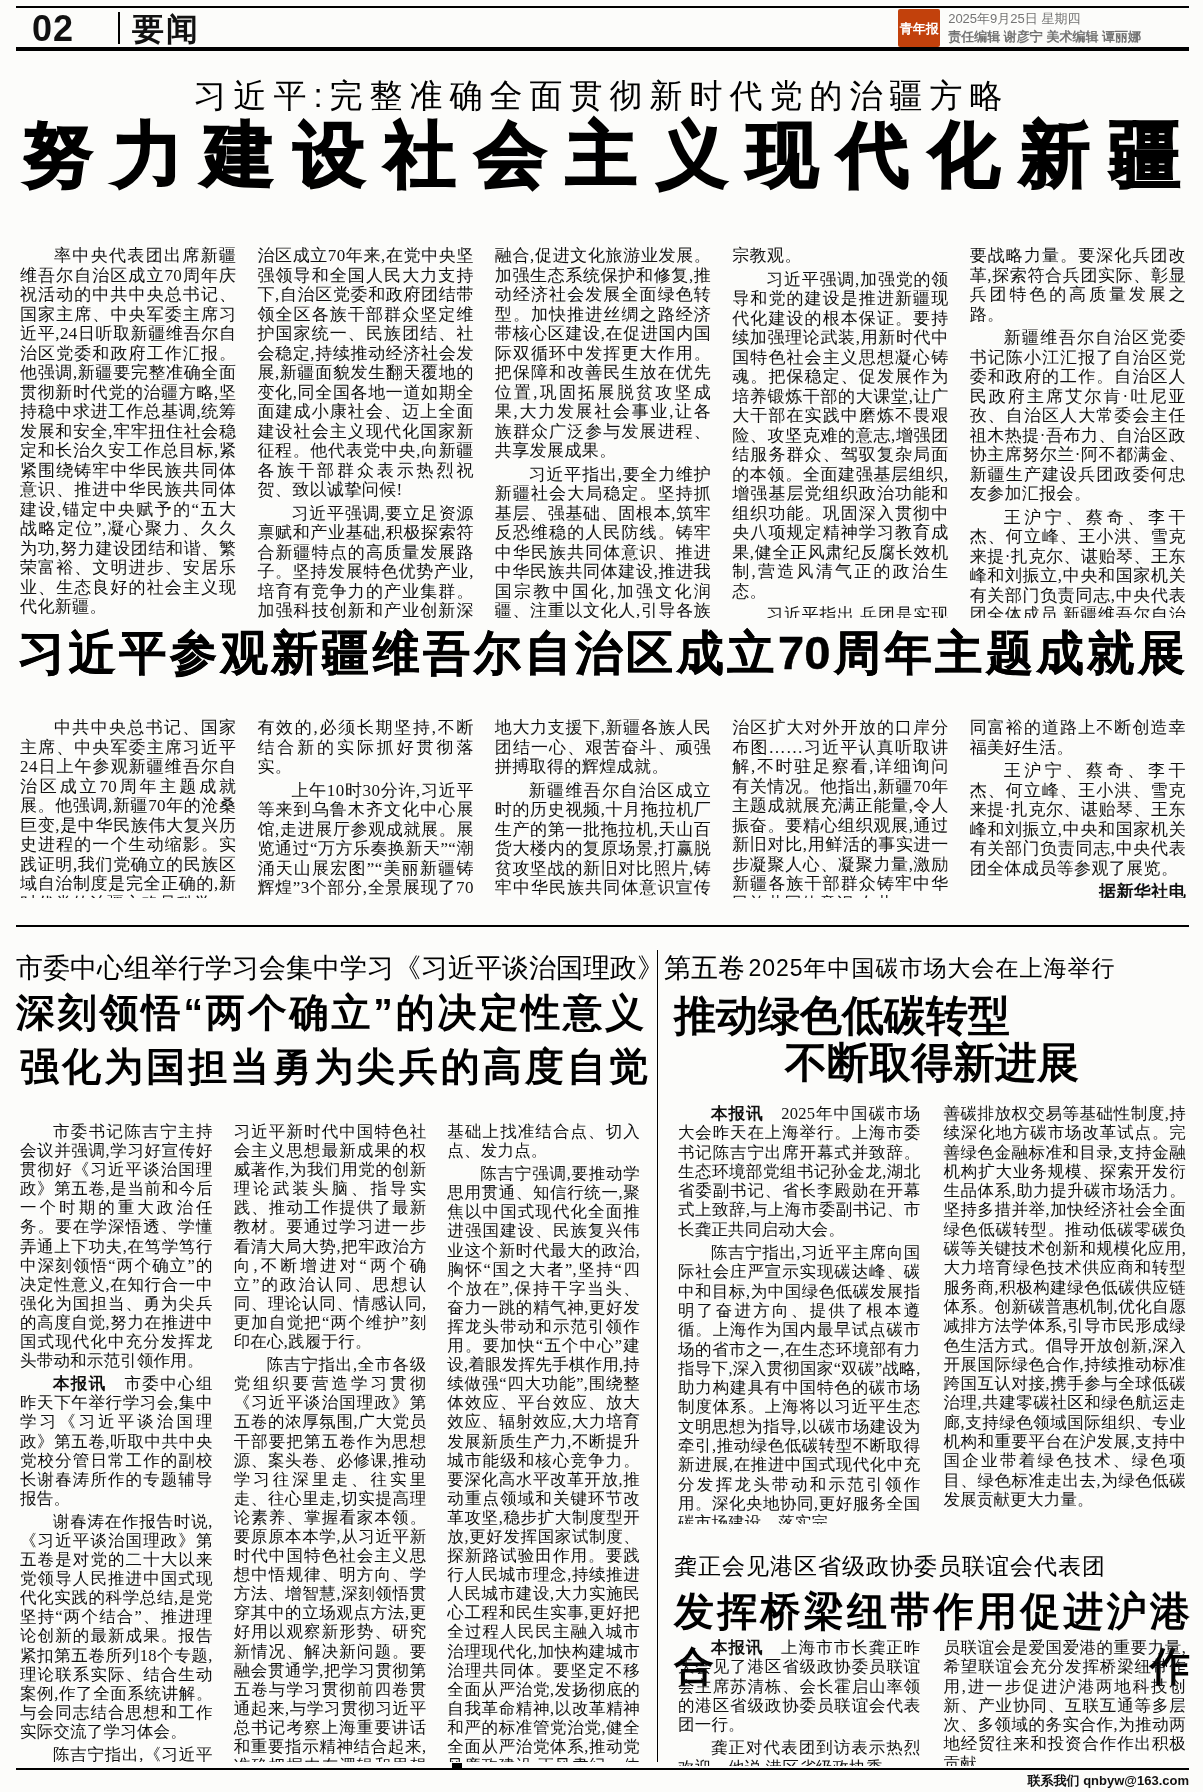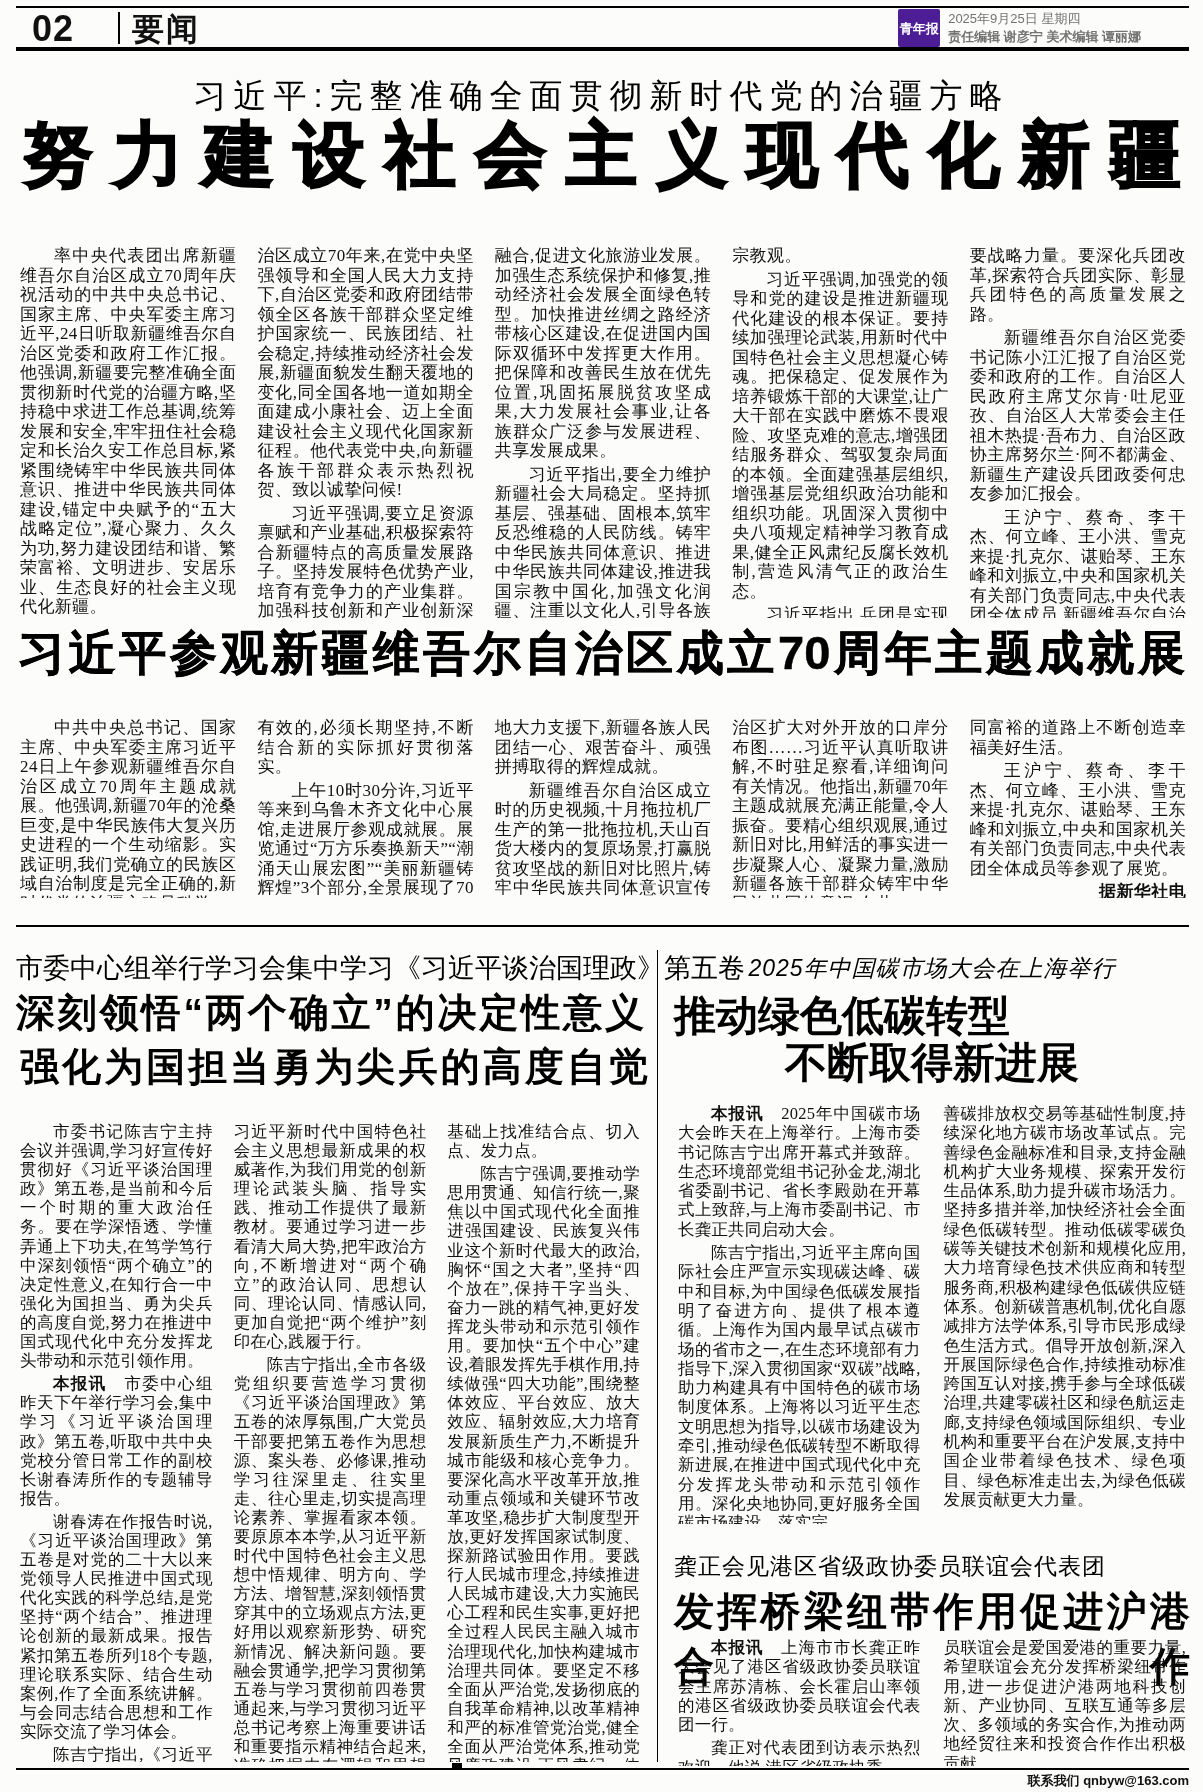--- a/index.html
+++ b/index.html
@@ -11,21 +11,21 @@
   }
   .abs{position:absolute;}
   .rule{background:#000;}
   
   #hdr-top-rule{left:16px;top:6px;width:1173px;height:2px;}
   #hdr-bot-rule{left:16px;top:47px;width:1173px;height:4px;}
   #page-num{left:32px;top:8px;font:900 36px "Liberation Sans",sans-serif;letter-spacing:1px;}
   #hdr-div{left:118px;top:12px;width:2px;height:32px;background:#000;}
   #section-title{left:132px;top:8px;font:700 32px "Liberation Sans",sans-serif;letter-spacing:2px;}
   #hdr-right{right:62px;top:9px;display:flex;align-items:center;gap:8px;}
-  #masthead{width:42px;height:38px;background:#4c1d95;color:#fff;display:flex;align-items:center;justify-content:center;
+  #masthead{width:42px;height:38px;background:#c2410c;color:#fff;display:flex;align-items:center;justify-content:center;
     font:700 13px "Liberation Sans",sans-serif;line-height:13px;text-align:center;border-radius:2px;}
   #hdr-meta{font:13px/18px "Liberation Sans",sans-serif;color:#737373;}
   #hdr-meta .l2{font-weight:700;}
   
   .kicker{font-family:"Liberation Sans",sans-serif;font-weight:500;color:#000;white-space:nowrap;}
   .big-title{font-family:"Liberation Sans",sans-serif;font-weight:900;color:#000;}
   .jlast{text-align:justify;text-align-last:justify;}
   #a1-kicker{left:0;right:0;top:74px;text-align:center;font-size:33px;letter-spacing:7px;}
   #a1-title{left:22px;width:1159px;top:108px;font-size:71px;-webkit-text-stroke:2px #000;letter-spacing:0;}
   #a2-title{left:18px;width:1167px;top:622px;font-size:47px;-webkit-text-stroke:0.5px #000;}
@@ -39,21 +39,21 @@
   #a1-body{left:16px;top:242px;width:1174px;height:376px;gap:13px;font-size:17px;line-height:19.5px;letter-spacing:0.4px;}
   #a2-body{left:16px;top:714px;width:1174px;height:184px;gap:13px;font-size:17px;line-height:19.5px;letter-spacing:0.4px;}
   #hr1{left:16px;top:925px;width:1173px;height:2px;}
   #vrule{left:657px;top:950px;width:1px;height:812px;background:#000;}
   
   #a3-kicker{left:16px;width:628px;top:950px;font-size:27px;}
   #a3-title1{left:16px;width:628px;top:986px;font-size:39px;}
   #a3-title2{left:20px;width:628px;top:1040px;font-size:39px;}
   #a3-body{left:16px;top:1118px;width:628px;height:644px;gap:13px;font-size:16.5px;line-height:19.1px;letter-spacing:0.2px;}
   
-  #c-kicker{left:674px;width:516px;top:953px;text-align:center;font-size:23px;letter-spacing:1px;font-style:italic;}
+  #c-kicker{left:674px;width:516px;top:953px;text-align:center;font-size:23px;letter-spacing:1px;}
   #c-title1{left:674px;width:516px;top:988px;text-align:left;font-size:42px;}
   #c-title2{left:674px;width:516px;top:1035px;text-align:center;font-size:42px;}
   #c-body{left:674px;top:1100px;width:516px;height:424px;gap:15px;font-size:16.5px;line-height:19.3px;letter-spacing:0.2px;}
   
   #h-kicker{left:674px;width:516px;top:1551px;text-align:left;font-size:23px;letter-spacing:1px;}
   #h-title{left:674px;width:516px;top:1584px;font-size:40px;}
   #h-body{left:674px;top:1634px;width:516px;height:132px;gap:15px;font-size:16.5px;line-height:19.3px;letter-spacing:0.2px;}
   
   #ftr-rule{left:16px;top:1768px;width:1173px;height:2px;}
   #ftr-tick{left:452px;top:1763px;width:10px;height:7px;background:#000;}

